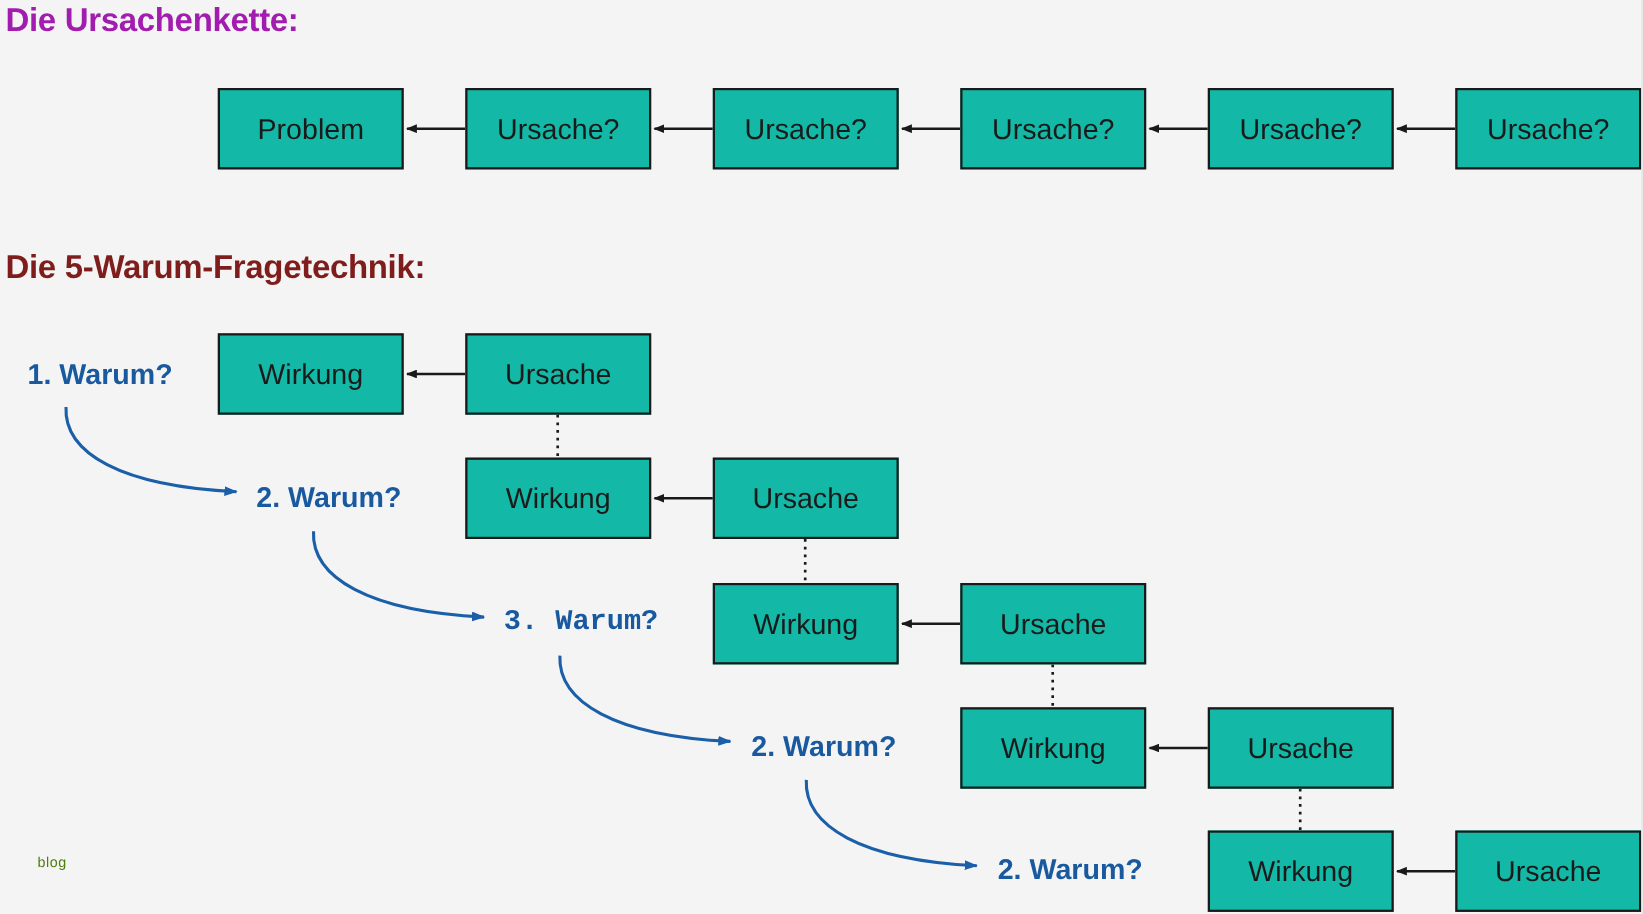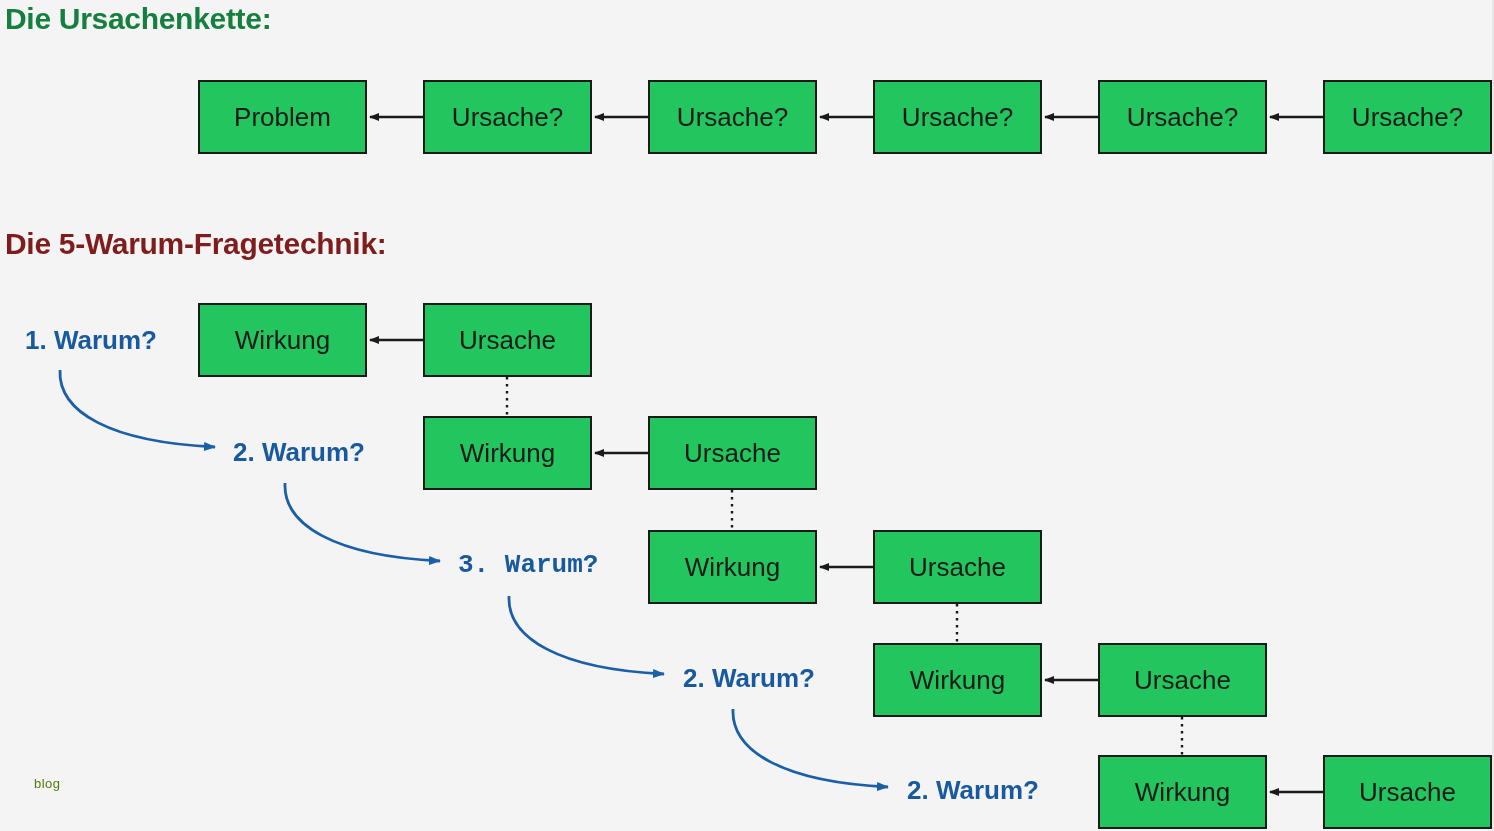--- a/index.html
+++ b/index.html
@@ -17,28 +17,28 @@
     border-right: 2px solid #e8e8e8;
     box-sizing: border-box;
   }
   .heading {
     position: absolute;
     font-weight: bold;
     font-size: 30px;
     letter-spacing: -0.3px;
     white-space: nowrap;
   }
-  #heading-ursachenkette { left: 5px; top: 2px; color: #15803d; }
+  #heading-ursachenkette { left: 5px; top: 2px; color: #a21caf; }
   #heading-fragetechnik  { left: 5px; top: 227px; color: #7f1d1d; }
 
   .node-box {
     position: absolute;
     box-sizing: border-box;
     border: 2px solid #1a1a1a;
-    background: #22c55e;
+    background: #14b8a6;
     display: flex;
     align-items: center;
     justify-content: center;
     font-size: 26px;
     color: #1a1a1a;
     white-space: nowrap;
   }
   .why-label {
     position: absolute;
     font-weight: bold;

